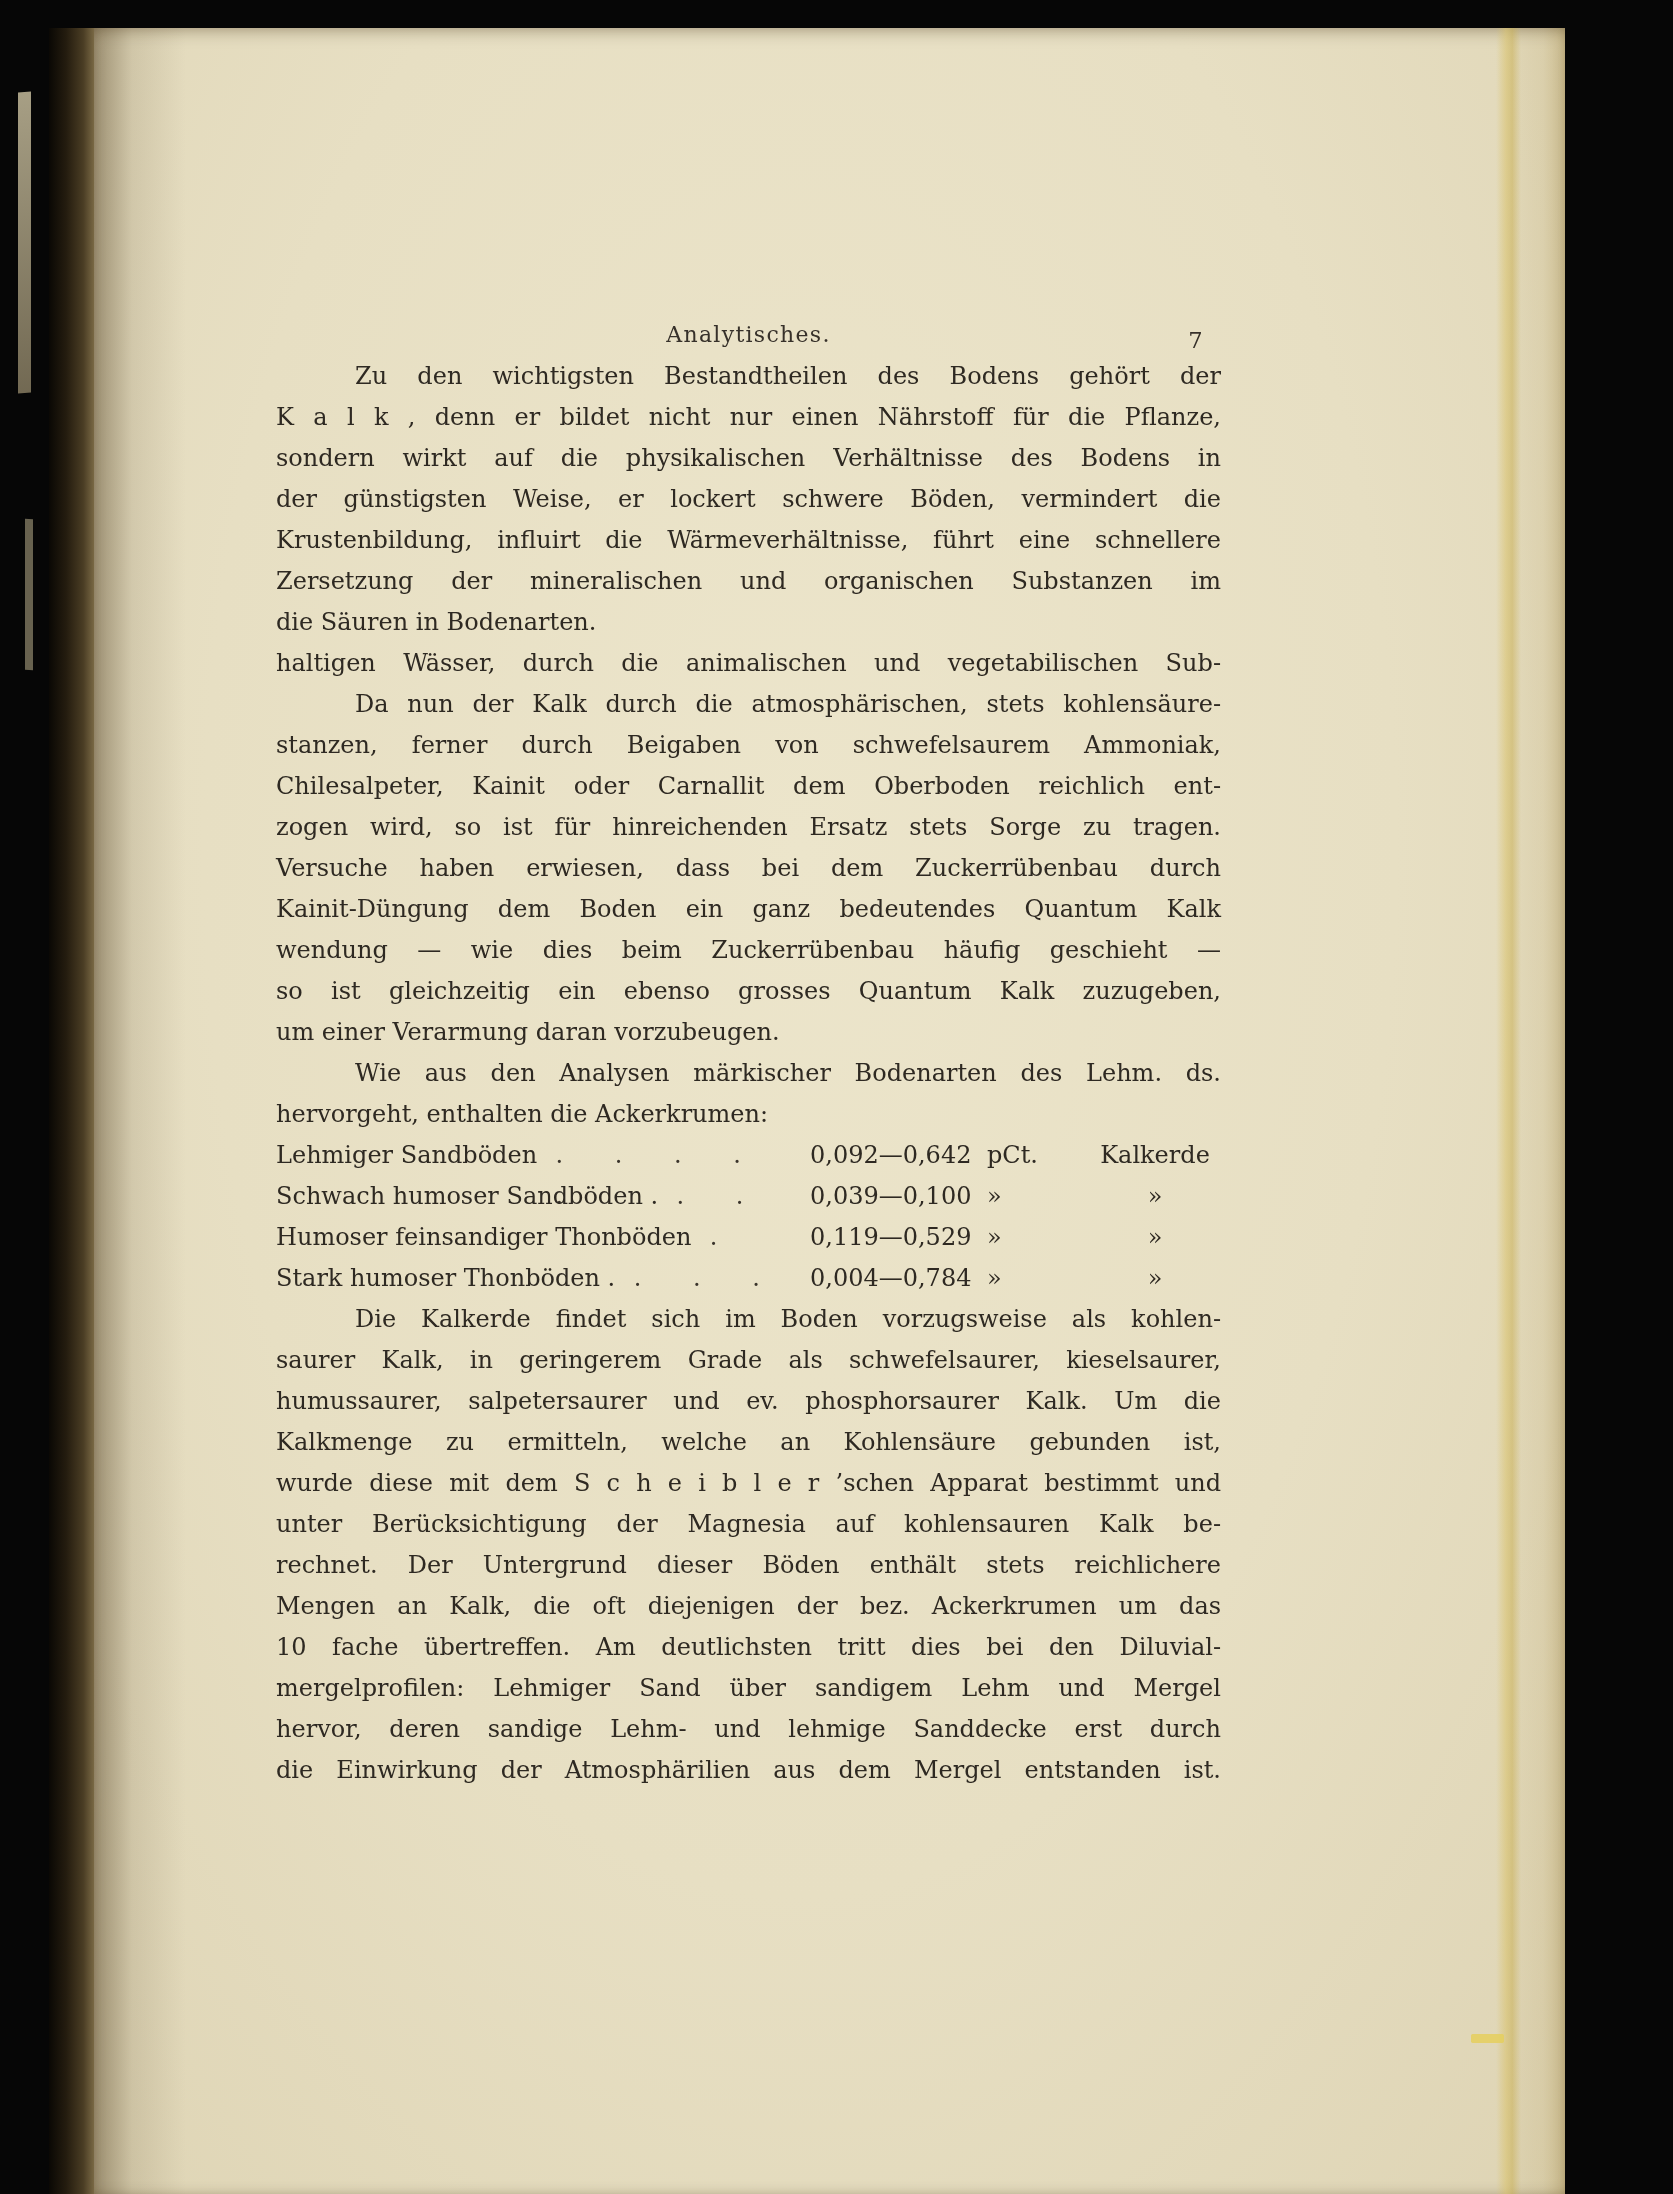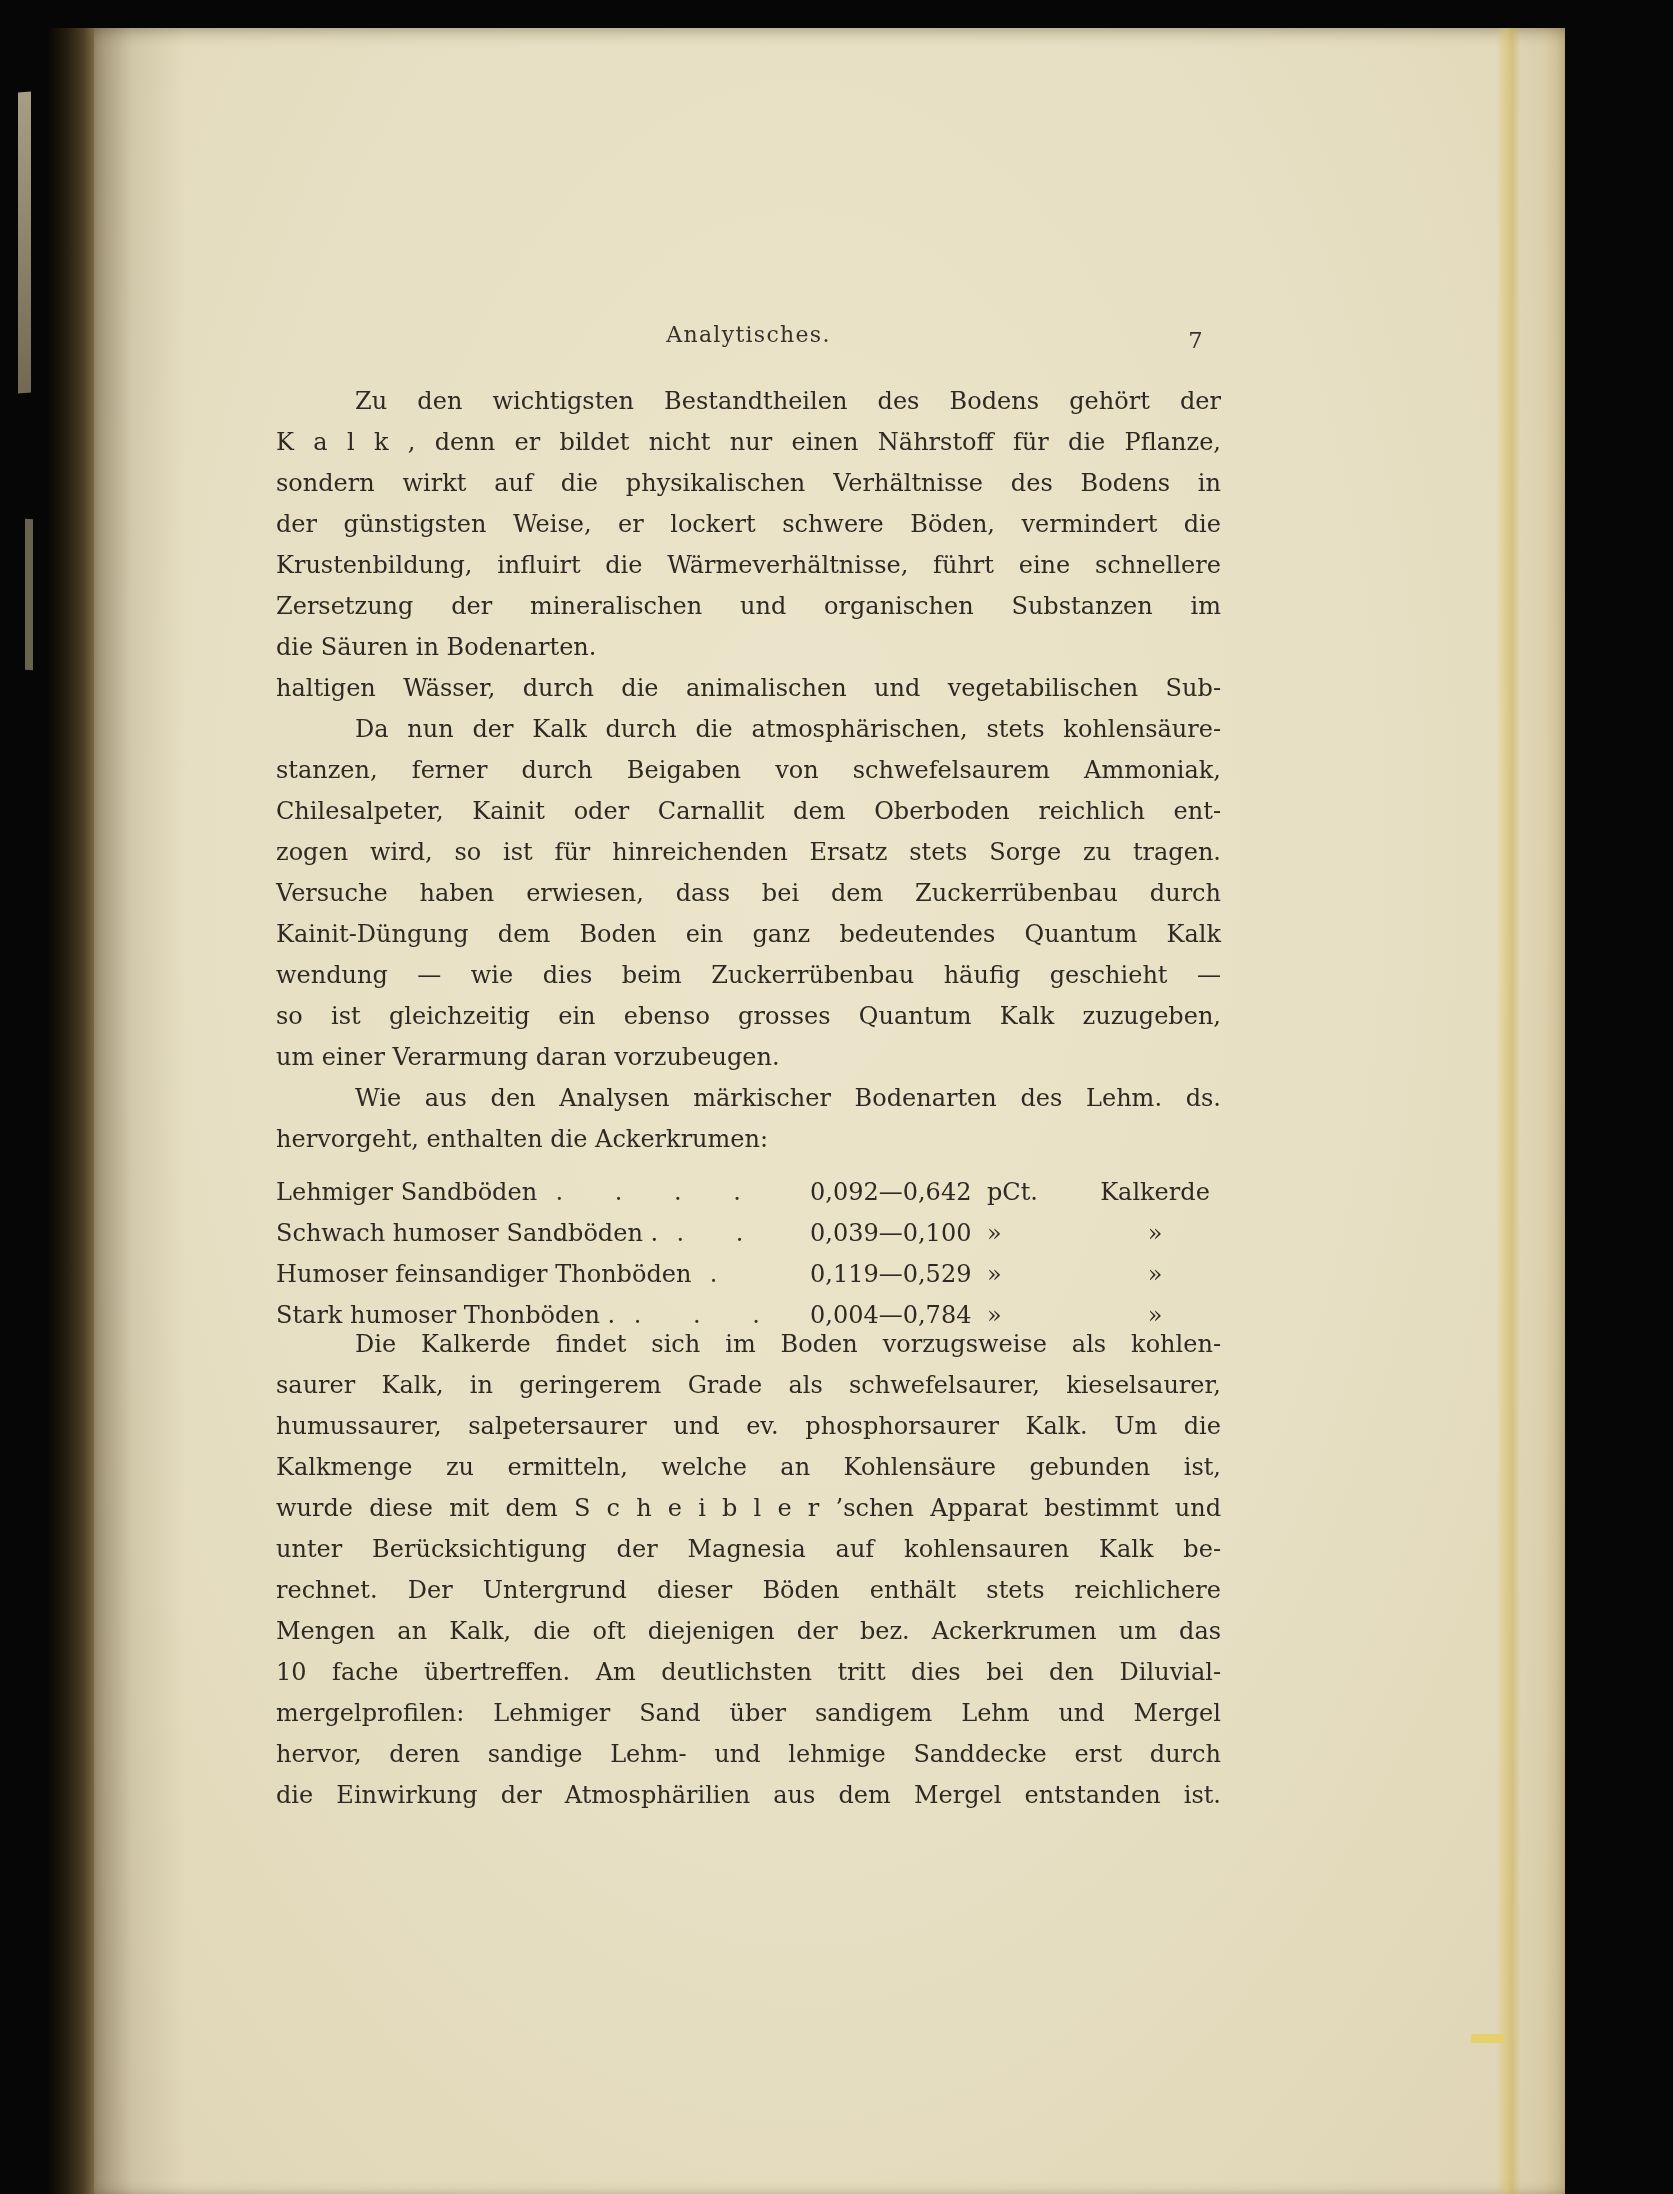--- a/index.html
+++ b/index.html
@@ -42,40 +42,40 @@
   .mark-yellow {
     position:absolute; left:1377px; top:2006px; width:33px; height:8.4px;
     background:#e5cf5d; opacity:.85; border-radius:1.7px;
   }
   .text-block {
     position:absolute; left:182px; top:286px; width:945px;
     color:#2e2922;
     font-size:24px;
   }
   .text-header {
-    position:relative; height:42px; line-height:42px; margin-bottom:25px;
+    position:relative; height:42px; line-height:42px; 
     text-align:center; font-size:22px; letter-spacing:1.3px; color:#37312a;
   }
   .page-number {
     position:absolute; right:18.4px; top:5px; font-size:22.6px; letter-spacing:0;
   }
   .paragraph { }
   .line {
     height:41px; line-height:41px;
     text-align:justify; text-align-last:justify;
     white-space:normal;
   }
   .line.indent { padding-left:79px; }
   .line.flush { text-align-last:left; }
   .trow {
     display:flex; height:41px; line-height:41px; align-items:baseline;
   }
   .tlabel { flex:0 0 auto; }
   .tdots  { flex:1 1 auto; overflow:hidden; padding-left:18.4px; letter-spacing:22px; color:#3a342b; }
-  .tvalue { flex:0 0 177px;margin-top:12px; }
+  .tvalue { flex:0 0 177px; }
   .tunit1 { flex:0 0 102px; text-align:left; }
   .tunit2 { flex:0 0 132px; text-align:center; }
 </style>
 </head>
 <body>
 
 <div class="spine"></div>
 <div class="edge-sliver"></div>
 <div class="edge-sliver2"></div>
 

